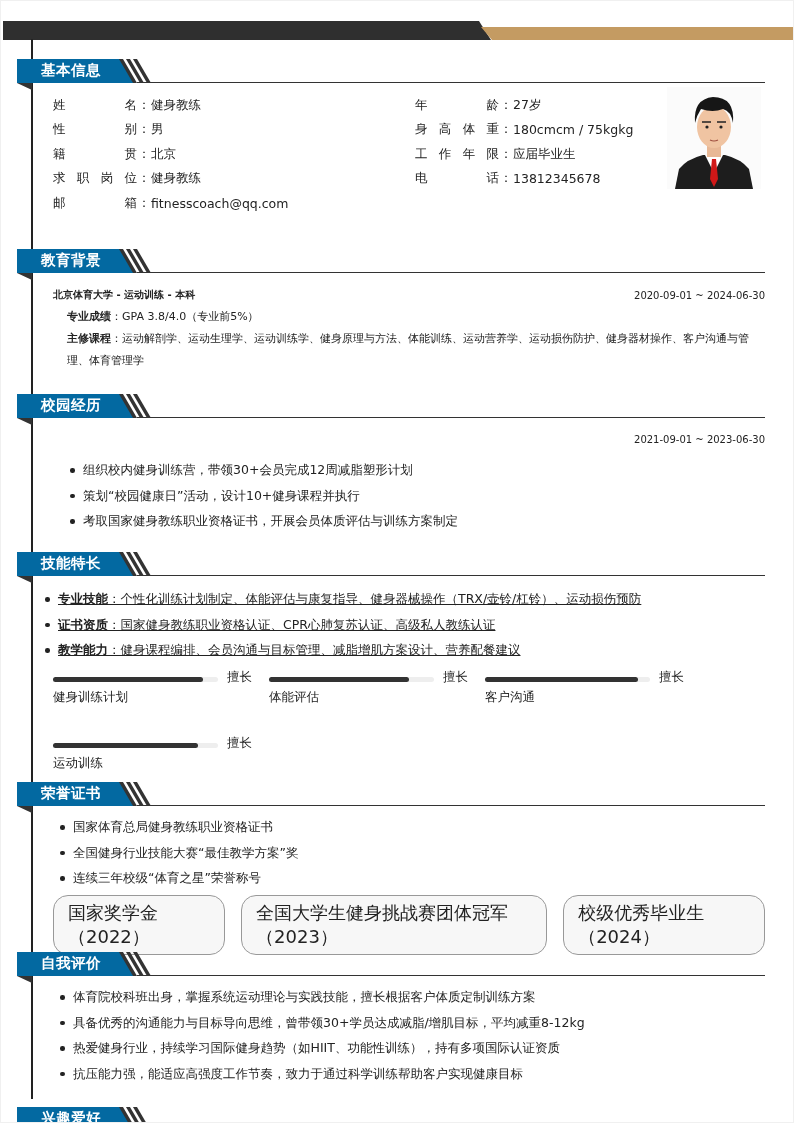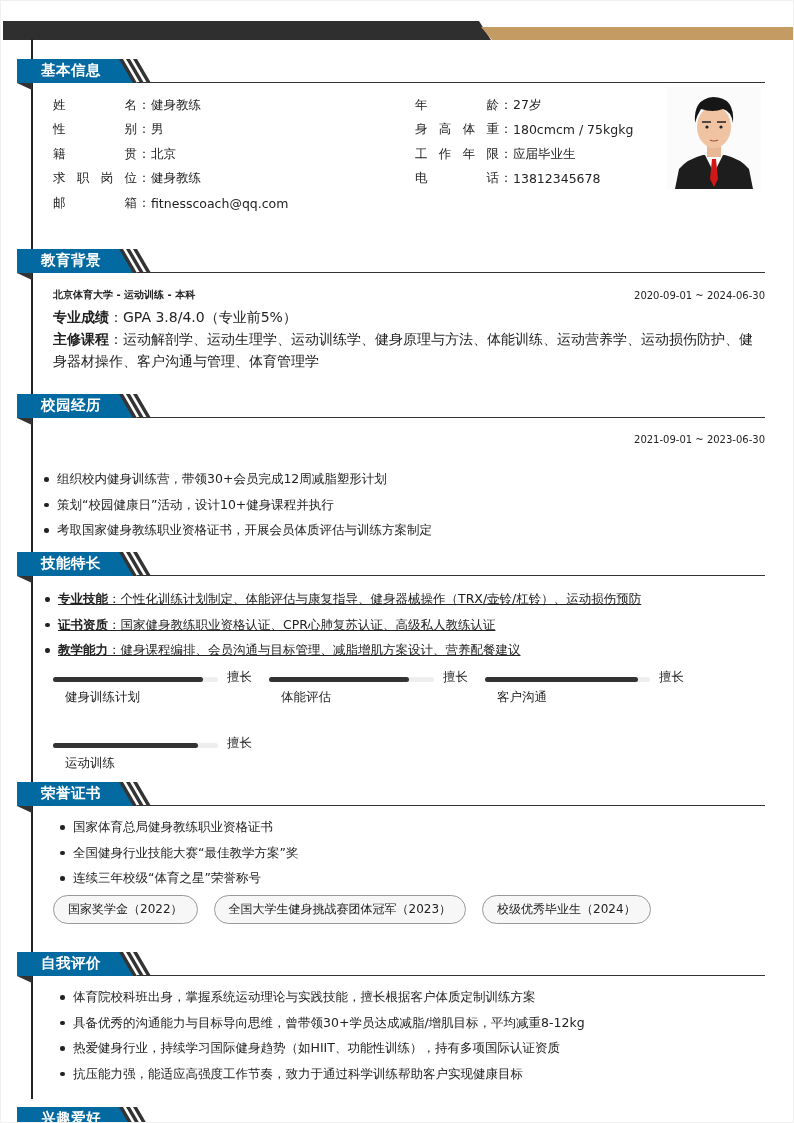--- a/index.html
+++ b/index.html
@@ -26,35 +26,35 @@
 
   
   .info-grid { position: relative; height: 130px; }
   .info-row { position: absolute; display: flex; align-items: center; height: 20px; font-size: 12.5px; }
   .info-label { width: 84px; display: flex; justify-content: space-between; }
   .info-colon { width: 14px; text-align: center; }
   .photo { position: absolute; left: 650px; top: 4px; width: 94px; height: 102px; background: #fbfbfb; }
 
   .row-flex { display: flex; justify-content: space-between; align-items: center; height: 22px; font-size: 10px; }
   .bold { font-weight: bold; }
-  .para { font-size: 14px; line-height: 22px; }
+  .para { font-size: 11px; line-height: 22px; margin-left: 14px; }
 
   ul.bullets { list-style: none; }
   ul.bullets li { position: relative; padding-left: 20px; line-height: 25.5px; font-size: 12.5px; }
   ul.bullets li::before { content: ""; position: absolute; left: 7px; top: 11px; width: 4.5px; height: 4.5px; border-radius: 50%; background: #222; }
 
   .skills-grid { display: grid; grid-template-columns: 216px 216px 216px; row-gap: 20px; margin-top: 6px; }
   .skill { height: 46px; position: relative; }
   .skill-track { position: absolute; left: 0; top: 8px; width: 165px; height: 5px; background: #eee; border-radius: 3px; }
   .skill-fill { height: 5px; background: #333; border-radius: 3px; }
   .skill-level { position: absolute; left: 174px; top: 0; font-size: 12.5px; }
-  .skill-name { position: absolute; left: 12px; top: 20px; font-size: 12.5px; }
+  .skill-name { position: absolute; left: 0; top: 20px; font-size: 12.5px; }
 
   .tags { display: flex; gap: 16px; margin-top: 4px; }
-  .tag { border: 1px solid #999; border-radius: 15px; padding: 5px 14px; font-size: 12px; background: #f7f7f7; }
+  .tag { border: 1px solid #999; border-radius: 15px; padding: 5px 14px; font-size: 18px; background: #f7f7f7; }
 </style>
 </head>
 <body>
 
 <div class="page">
   <div class="topbar-dark"></div>
   <div class="topbar-gold"></div>
   <div class="vline"></div>
 
   <div class="section" style="top:58px;">
@@ -201,21 +201,21 @@
           <polygon points="11,0 15,0 29,24 25,24" fill="#333"></polygon>
           <polygon points="18,0 22,0 36,24 32,24" fill="#333"></polygon>
         </svg>
       <div class="sec-fold"></div>
       <div class="sec-rule"></div>
     </div>
     <div class="content" style="padding-top:10px;">
       <div class="row-flex" style="justify-content:flex-end;">
         <span>2021-09-01 ~ 2023-06-30</span>
       </div>
-      <ul class="bullets" style="margin-left:-20px; padding-left:4px; margin-top:16px;">
+      <ul class="bullets" style="margin-left:-20px; padding-left:30px; margin-top:7px;">
         <li>组织校内健身训练营，带领30+会员完成12周减脂塑形计划</li>
         <li>策划“校园健康日”活动，设计10+健身课程并执行</li>
         <li>考取国家健身教练职业资格证书，开展会员体质评估与训练方案制定</li>
       </ul>
     </div>
   </div>
 
   <div class="section" style="top:551px;">
     <div class="sec-head">
       <div class="sec-tab">

